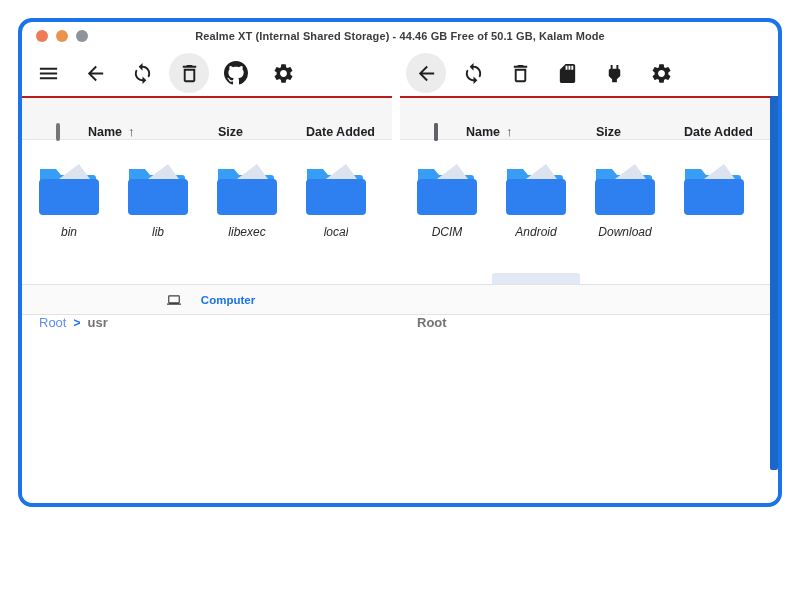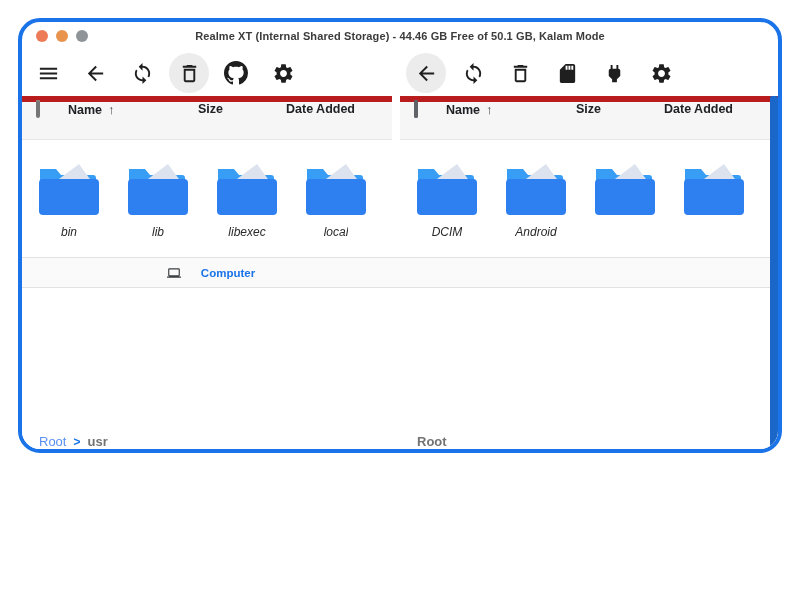--- a/index.html
+++ b/index.html
@@ -1,19 +1,19 @@
 <!DOCTYPE html>
 <html><head>
 <meta charset="utf-8">
 <style>
   * { box-sizing: border-box; margin: 0; padding: 0; }
   html,body { width:800px; height:613px; background:#ffffff; overflow:hidden;
     font-family:"Liberation Sans", sans-serif; }
-  .window { position:absolute; left:18px; top:18px; width:764px; height:435px;
-    border:4px solid #1a73e8; border-radius:22px; background:#fff;
+  .window { position:absolute; left:18px; top:18px; width:764px; height:489px;
+    border:4px solid #1a73e8; border-radius:14px; background:#fff;
     display:flex; flex-direction:column; overflow:hidden; }
 
   
   .titlebar { flex:0 0 28px; position:relative; display:flex; align-items:center; justify-content:center; }
   .lights { position:absolute; left:14px; top:50%; transform:translateY(-50%); display:flex; gap:8px; }
   .light { width:12px; height:12px; border-radius:50%; }
   .light.close { background:#ee7b57; }
   .light.min { background:#e8944f; }
   .light.max { background:#8f9499; }
   .title { font-size:11px; font-weight:bold; color:#3c3c3c; letter-spacing:.1px; }
@@ -27,23 +27,23 @@
     justify-content:center; color:#1f1f1f; cursor:pointer; }
   .tool-btn.active { background:#ececec; }
   .tool-btn svg { width:23px; height:23px; fill:currentColor; }
   .tool-btn svg.gh { width:24px; height:24px; }
 
   
   .panes { flex:1; display:flex; min-height:0; }
   .pane { display:flex; flex-direction:column; position:relative; min-width:0; }
   .pane.pleft { width:370px; margin-right:8px; }
   .pane.pright { flex:1; }
-  .pane-header { flex:0 0 44px; background:#f6f6f7; border-top:6px solid #b91c1c;
-    border-bottom:1px solid #e7e7e7; display:flex; align-items:flex-start;
-    font-size:12.5px; font-weight:bold; color:#202124; }
+  .pane-header { flex:0 0 44px; background:#f6f6f7; border-top:2px solid #b91c1c;
+    border-bottom:1px solid #e7e7e7; display:flex; align-items:flex-end;
+    font-size:12.5px; font-weight:bold; color:#202124;padding-left:20px; }
   .cb-col { width:46px; padding-left:14px; }
   .name-col { width:130px; display:flex; align-items:center; gap:6px; cursor:pointer; }
   .sort { font-weight:normal; color:#444; font-size:13px; }
   .size-col { width:88px; cursor:pointer; }
   .date-col { flex:1; cursor:pointer; }
   .checkbox { width:16px; height:16px; border:2px solid #767676; border-radius:2px; background:#fff; cursor:pointer; }
   .checkbox.ind { background:#5f6368; border-color:#5f6368; position:relative; }
   .checkbox.ind::after { content:""; position:absolute; left:2px; right:2px; top:5px; height:2.5px;
     background:#fff; border-radius:1px; }
 
@@ -63,21 +63,21 @@
   
   .statusbar { flex:0 0 30px; border-top:1px solid #e2e2e2; background:#fafafa;
     display:flex; align-items:center; font-size:11.5px; color:#5f6368; }
   .status-half { display:flex; align-items:center; justify-content:center; gap:5px; }
   .status-half.sleft { width:378px; }
   .status-half.sright { flex:1; }
   .status-half svg { width:14px; height:14px; fill:#3c4043; flex:0 0 auto; }
   .status-device { color:#1a73e8; font-weight:bold; cursor:pointer;margin-left:15px; }
 
   
-  .crumbbar { flex:1; border-top:1px solid #e2e2e2; background:#fff; display:flex; align-items:flex-end;
+  .crumbbar { flex:1; border-top:1px solid #e2e2e2; background:#fff; display:flex; align-items:flex-start;
     font-size:13px; }
   .crumb-half { display:flex; align-items:center; }
   .crumb-half.cleft { width:378px; padding-left:17px; }
   .crumb-half.cright { flex:1; padding-left:17px; }
   .crumb { display:inline-flex; align-items:center; gap:7px; color:#5a8ff2; cursor:pointer; margin-right:7px; }
   .crumb-sep { color:#1a73e8; font-weight:bold; font-size:12px; }
   .crumb.current .crumb-label { color:#737373; font-weight:bold; }
 </style>
 </head>
 <body>
@@ -290,20 +290,31 @@
           </div>
           <div class="cell">
             <div class="icon-box">
               <svg class="folder-svg" viewBox="0 0 66 56">
                 <path d="M4 8 h16 l5 6 h32 a3 3 0 0 1 3 3 v6 H4 Z" fill="#379df5"></path>
                 <polygon points="15,24 43,3 59,25 20,31" fill="#dce3ee"></polygon>
                 <rect x="3" y="18" width="60" height="36" rx="4" fill="#2e7ff0"></rect>
               </svg>
 
             </div>
+            <div class="label">Download</div>
+          </div>
+          <div class="cell">
+            <div class="icon-box">
+              <svg class="folder-svg" viewBox="0 0 66 56">
+                <path d="M4 8 h16 l5 6 h32 a3 3 0 0 1 3 3 v6 H4 Z" fill="#379df5"></path>
+                <polygon points="15,24 43,3 59,25 20,31" fill="#dce3ee"></polygon>
+                <rect x="3" y="18" width="60" height="36" rx="4" fill="#2e7ff0"></rect>
+              </svg>
+
+            </div>
 
           </div>
           <div class="cell">
             <div class="icon-box">
               <svg class="folder-svg" viewBox="0 0 66 56">
                 <path d="M4 8 h16 l5 6 h32 a3 3 0 0 1 3 3 v6 H4 Z" fill="#379df5"></path>
                 <polygon points="15,24 43,3 59,25 20,31" fill="#dce3ee"></polygon>
                 <rect x="3" y="18" width="60" height="36" rx="4" fill="#2e7ff0"></rect>
               </svg>
 

